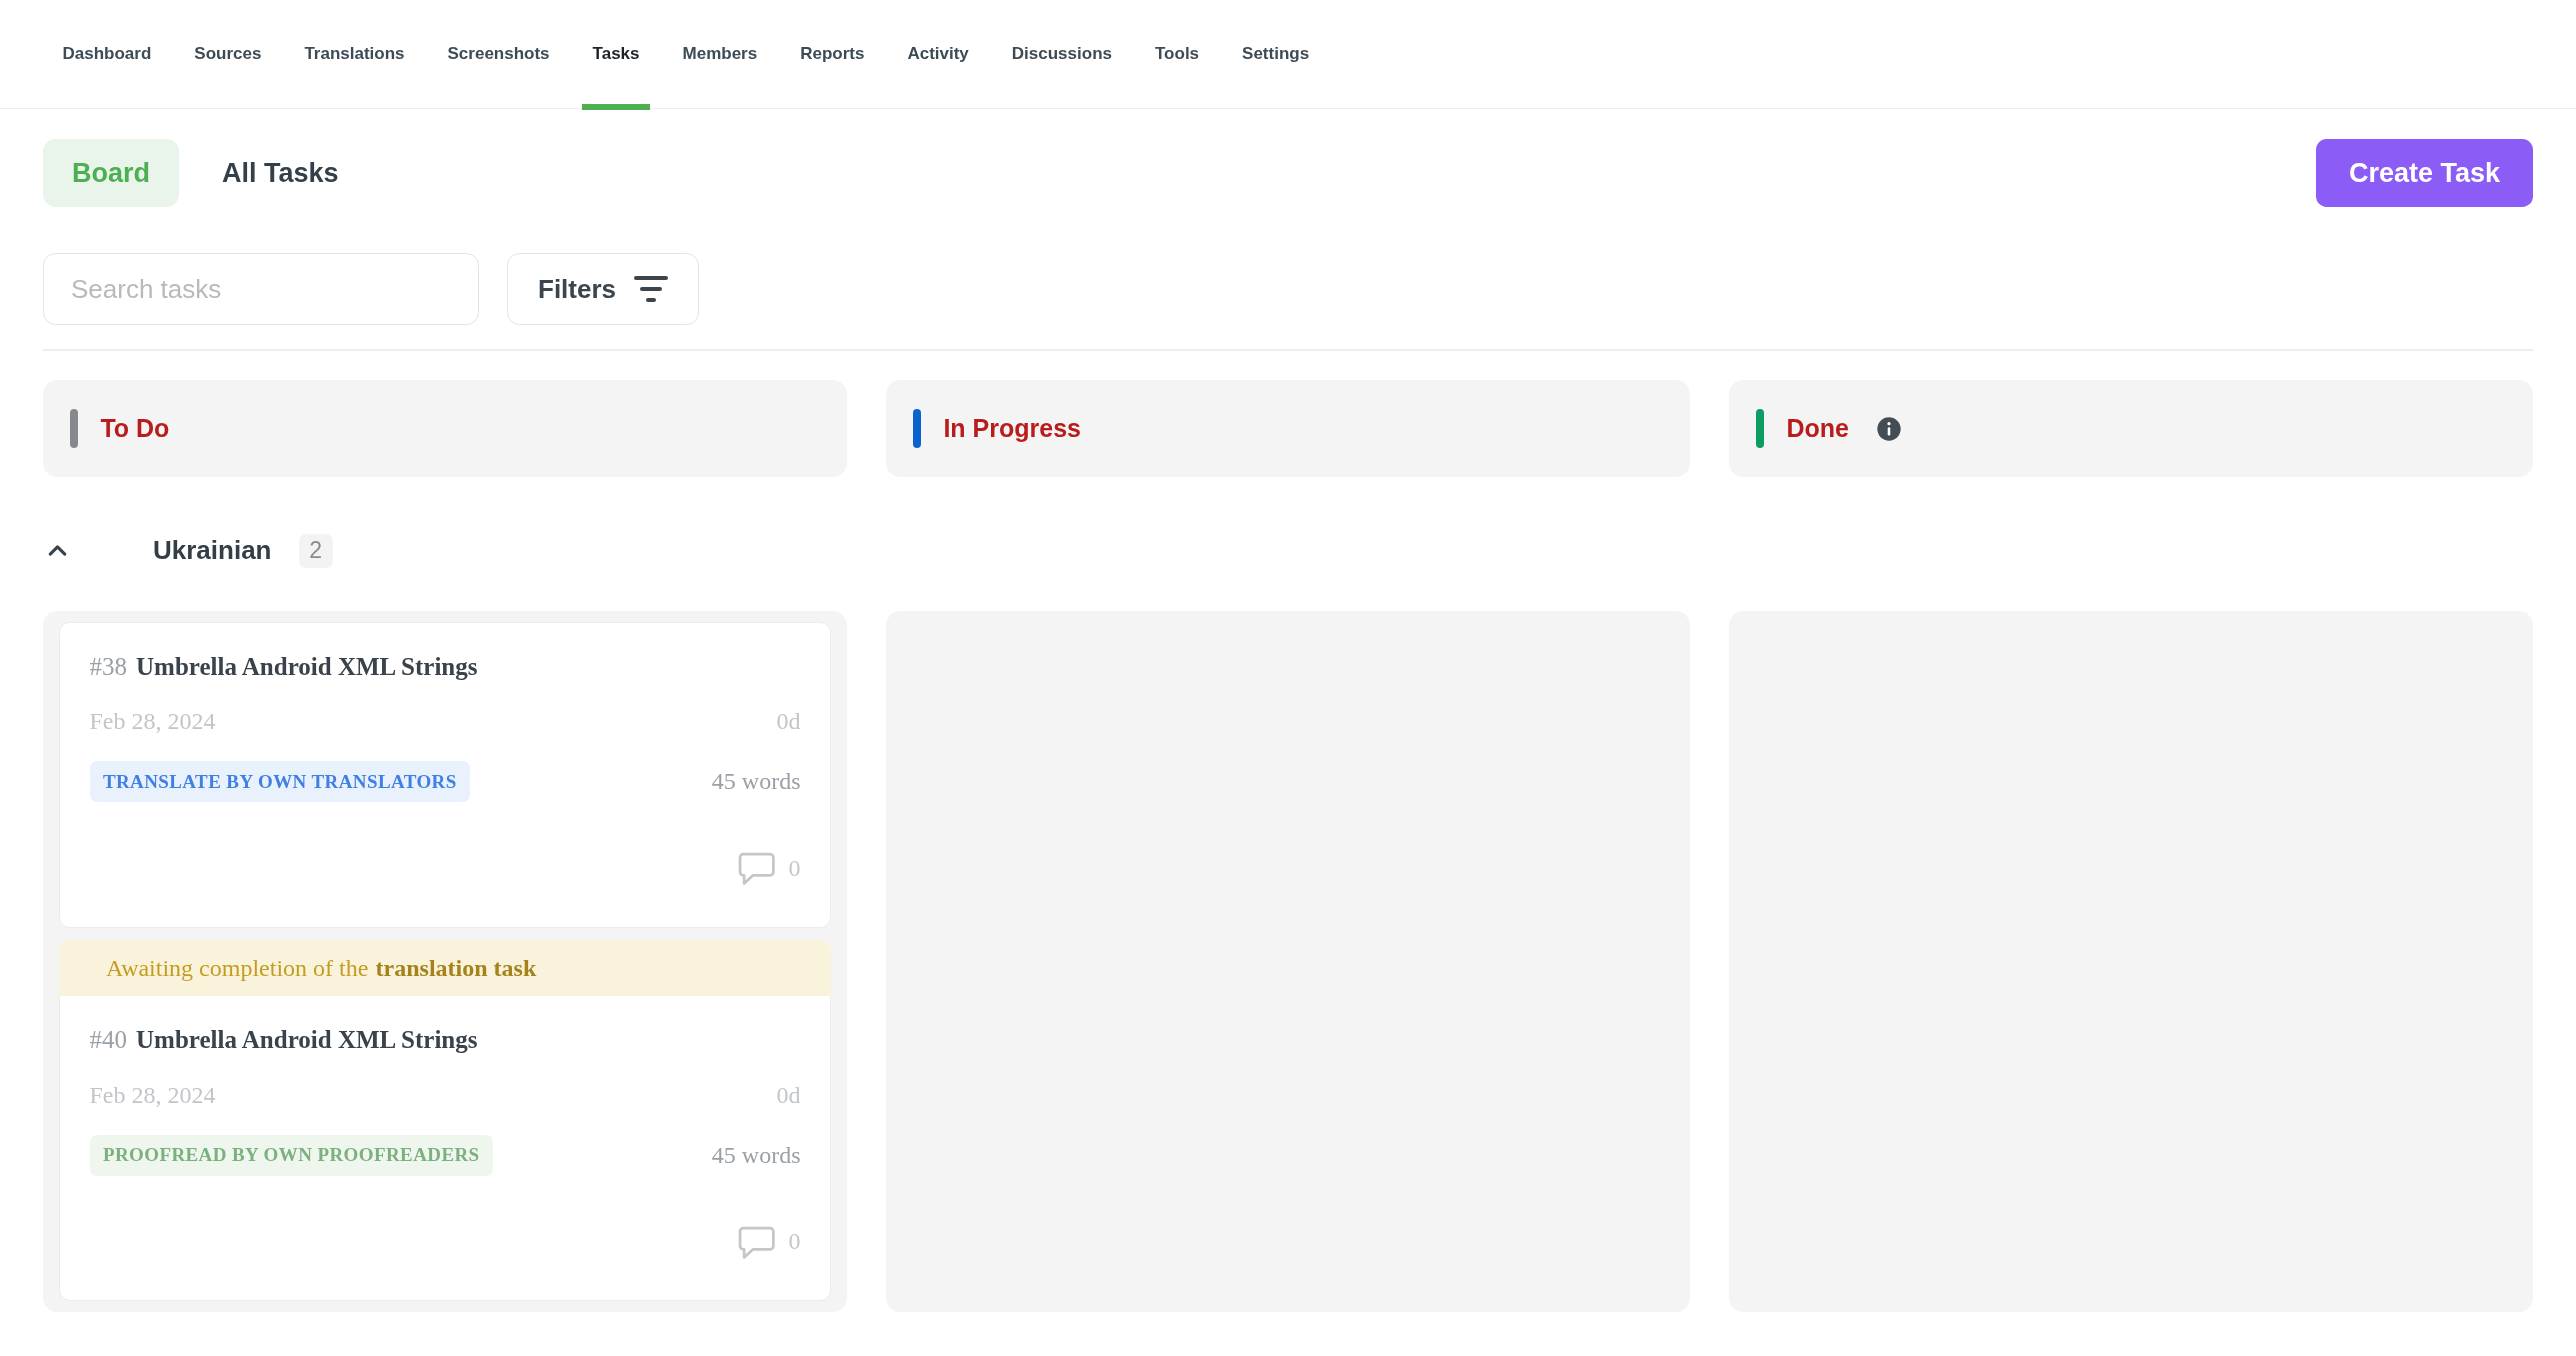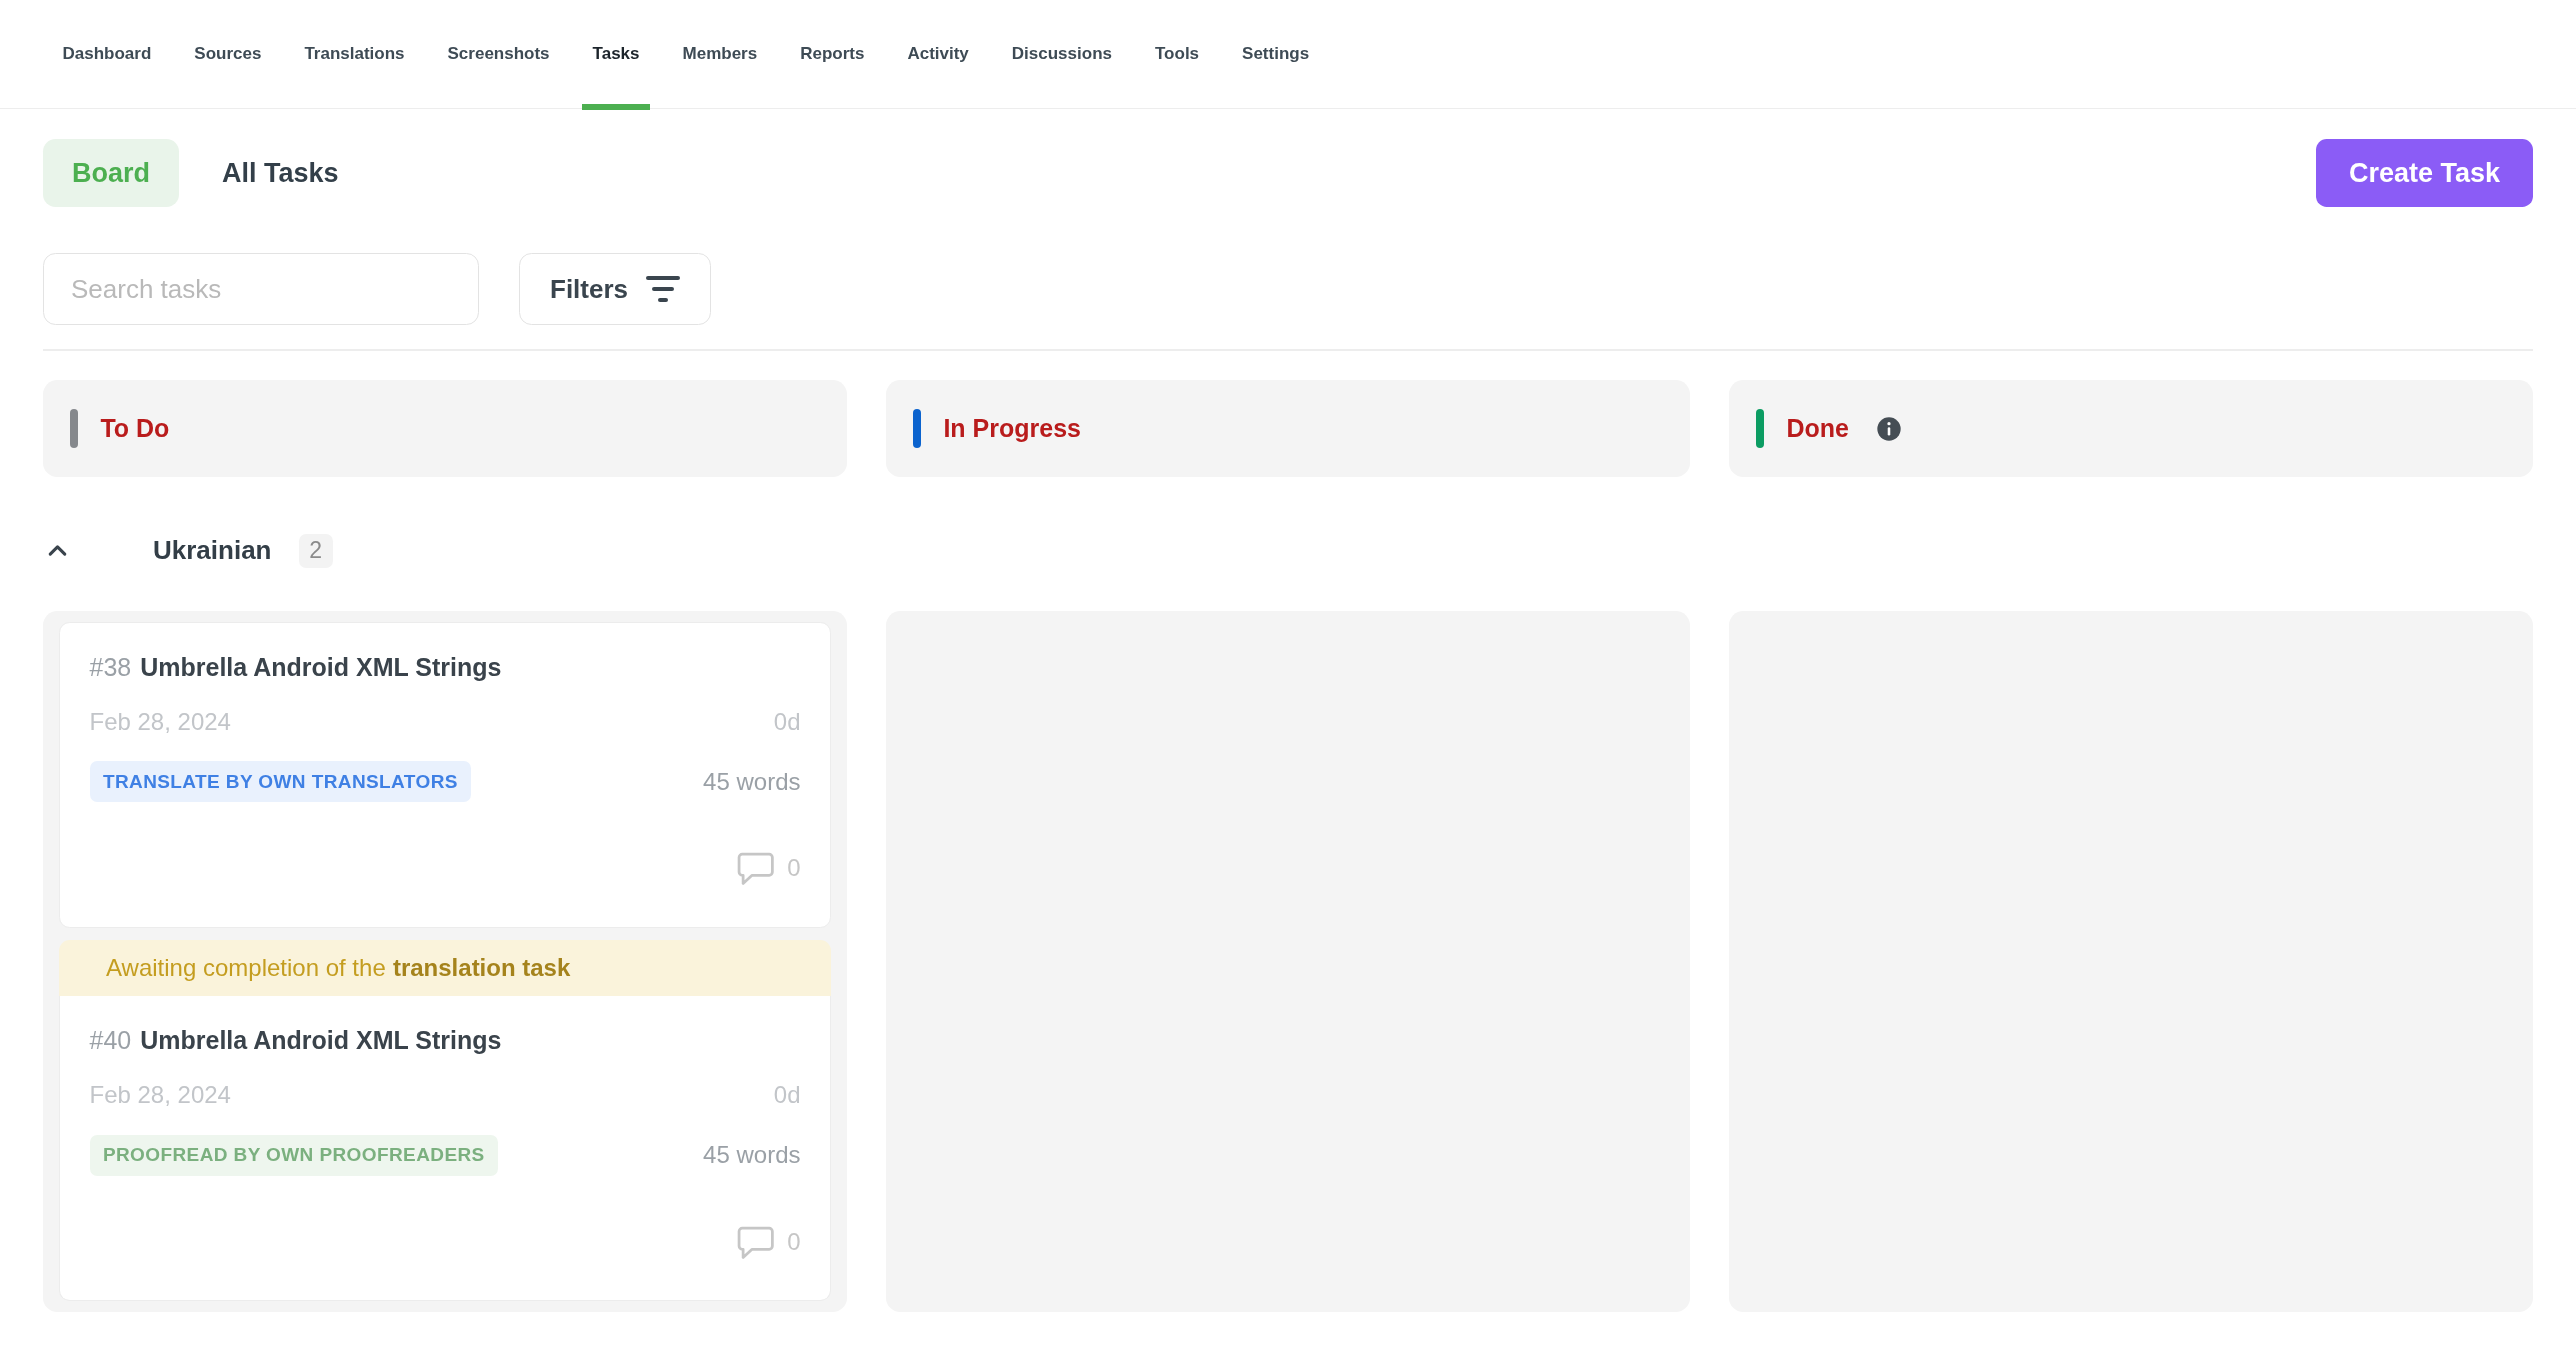--- a/index.html
+++ b/index.html
@@ -27,21 +27,21 @@
     height:68px; padding:0 29px; background:#e9f4ea; color:#4caf50; font-size:27px; font-weight:600;
     border:none; border-radius:12.5px; font-family:inherit; cursor:pointer;
   }
   .all-tasks { margin-left:43px; font-size:27px; font-weight:600; color:#333f49; cursor:pointer; }
   .create-btn {
     margin-left:auto; height:68px; padding:0 33px; background:#8b5cf6; color:#fff; font-size:27px; font-weight:600;
     border:none; border-radius:10.7px; font-family:inherit; cursor:pointer;
   }
 
   
-  .search-row { margin:46px 43px 0; display:flex; gap:40px; height:72px; }
+  .search-row { margin:46px 43px 0; display:flex; gap:28px; height:72px; }
   .search-input {
     width:436px; height:72px; border:1.8px solid #e3e3e3; border-radius:12.5px; padding:0 27px;
     font-size:26px; font-family:inherit; color:#333; outline:none;
   }
   .search-input::placeholder { color:#b9b9b9; }
   .filters-btn {
     height:72px; padding:0 30px; background:#fff; border:1.8px solid #e3e3e3; border-radius:12.5px;
     display:flex; align-items:center; gap:18px; font-size:26px; font-weight:600; color:#3a454e;
     font-family:inherit; cursor:pointer;
   }
@@ -73,21 +73,21 @@
   .flag { width:40px; height:29px; border-radius:5.4px; overflow:hidden; display:inline-block; margin-right:18px; flex:none; }
   .flag .top { height:14.3px; background:#2a78d4; }
   .flag .bottom { height:14.3px; background:#f5d73c; }
   .group-label { font-size:26px; font-weight:700; color:#333e47; }
   .group-count {
     margin-left:27px; background:#f3f3f3; border-radius:7.2px; height:34px; min-width:34px; padding:0 10.7px;
     display:flex; align-items:center; justify-content:center; font-size:23px; color:#8b8b8b;
   }
 
   
-  .lanes { margin-top:37px; height:698px; }
+  .lanes { margin-top:37px; height:698px;font-family:Liberation Serif, serif; }
   .lane { background:#f4f4f4; border-radius:14.3px; padding:10.7px 16px; }
   .cardgroup + .cardgroup { margin-top:12.5px; }
   .card {
     background:#fff; border:0.9px solid #ececec; border-radius:10.7px;
     padding:23px 29.5px 0; height:306px; cursor:pointer;
   }
   .cardgroup.with-banner .card { border-radius:0 0 10.7px 10.7px; height:305px; border-top:none; }
   .banner {
     background:#faf3db; border-radius:10.7px 10.7px 0 0; height:56px;
     display:flex; align-items:center; padding:0 47px; font-size:24px; color:#c49d20;

